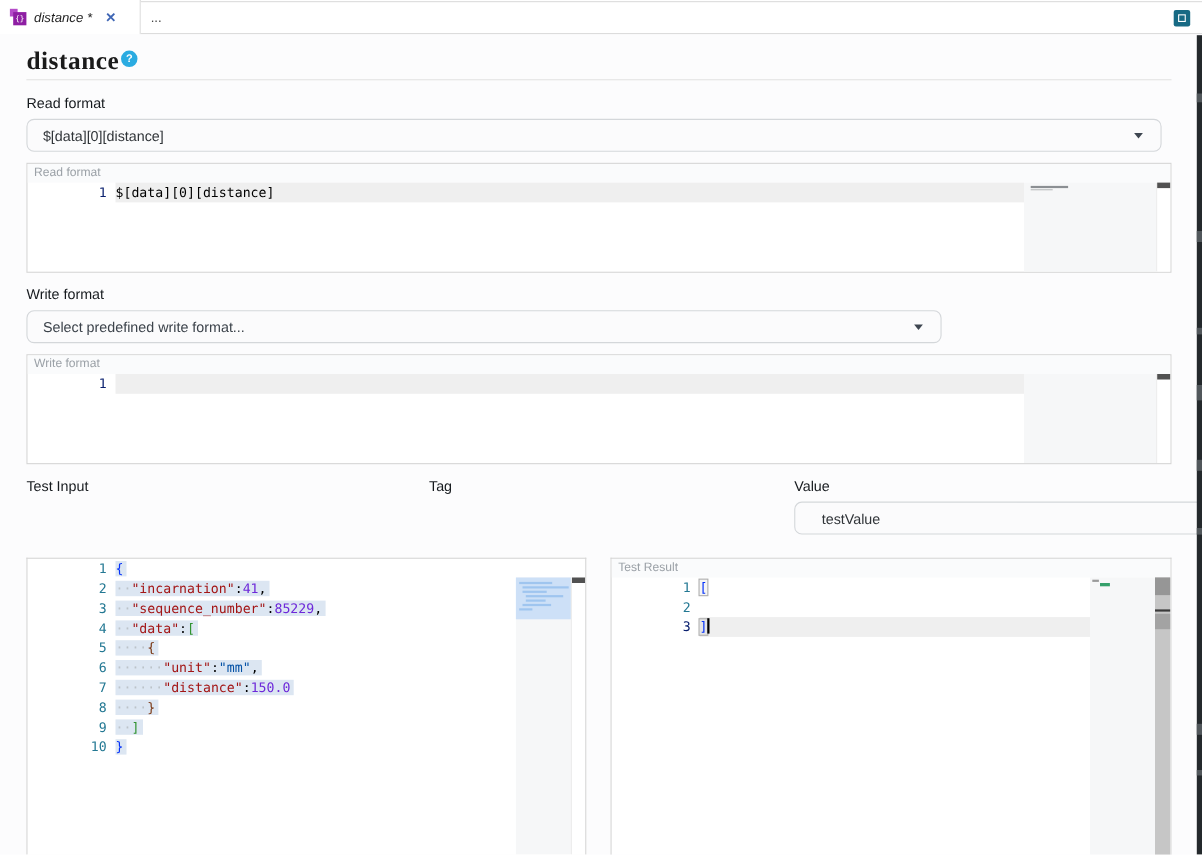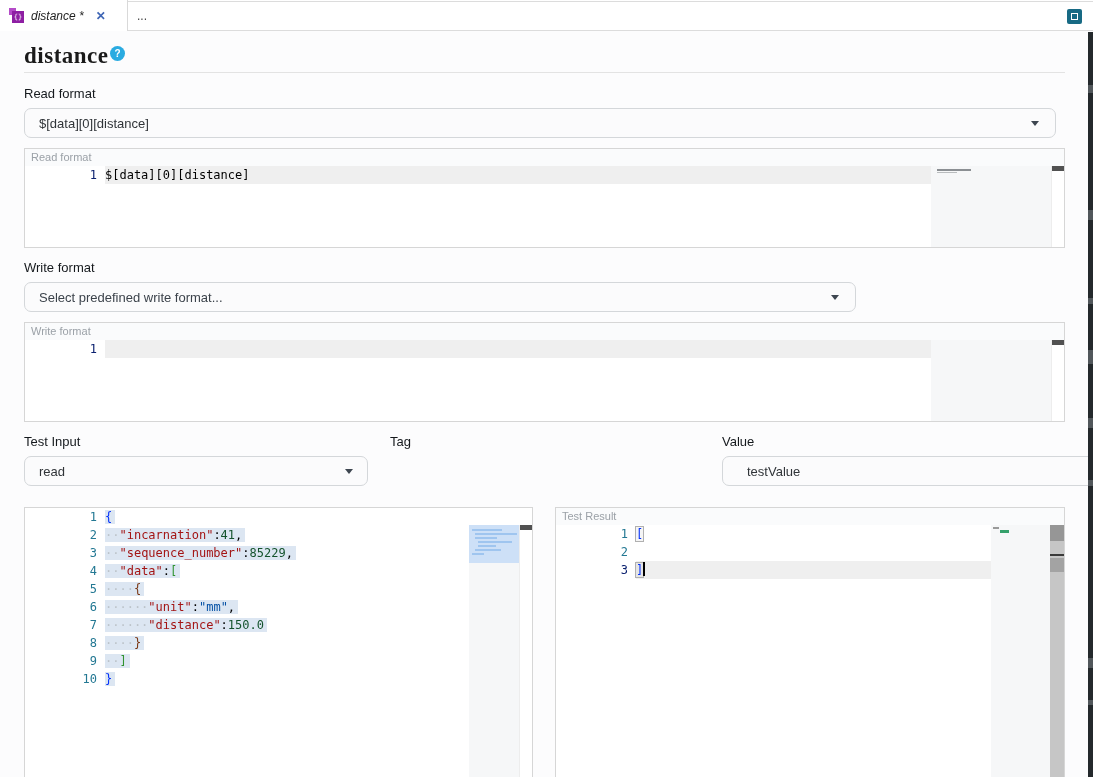--- a/index.html
+++ b/index.html
@@ -58,21 +58,21 @@
   .ln { flex:0 0 80px; text-align:right; padding-right:8px; color:#237893; }
   .row.cur .ln { color:#0b216f; }
   .code { white-space:pre; position:relative; }
   .ed-wide .code { width:826px; }   
   .ed-json .code { width:364px; }   
   .ed-res  .code { width:355px; }   
   .row.cur .code { background:#efefef; }
   .seltext { background:#dce6f2; padding-right:3px; }
   .tk-p { color:#000; }
   .tk-key { color:#a31515; }
-  .tk-num { color:#14532d; }
+  .tk-num { color:#6d28d9; }
   .tk-str { color:#0451a5; }
   .tk-b1 { color:#0431fa; }
   .tk-b2 { color:#319331; }
   .tk-b3 { color:#7b3814; }
   .tk-ws { color:#bcc3c9; }
   .tk-sp { color:#000; }
   .tk-bm { border:1px solid #b0b0b0; background:rgba(0,0,0,0.04); margin:0 -1px; }
   .caret-bar { display:inline-block; width:2px; height:14px; background:#000; vertical-align:-2px; }
 
   
@@ -163,24 +163,20 @@
     <div class="minimap" style="top:17px;"></div>
     <div class="vscroll" style="top:17px;">
       <span class="thumb-dark"></span>
     </div>
   </div>
 
   <div class="field-label" style="left:24px; top:434px;">Test Input</div>
   <div class="field-label" style="left:390px; top:434px;">Tag</div>
   <div class="field-label" style="left:722px; top:434px;">Value</div>
 
-  <div class="combo" style="left:24px; top:456px; width:344px;">
-    <span>read</span>
-    <span class="caret" style="right:14px;"></span>
-  </div>
   <div class="text-field" style="left:722px; top:456px; width:396px;padding-left:24px;">
     <input class="text-inner" value="testValue" style="">
   </div>
 
   <div class="editor ed-json clip" style="left:24px; top:507px; width:509px; height:270px;">
     <div class="ed-body">
         <div class="row">
           <div class="ln">1</div>
           <div class="code"><span class="seltext"><span class="tk-b1">{</span></span></div>
         </div>

